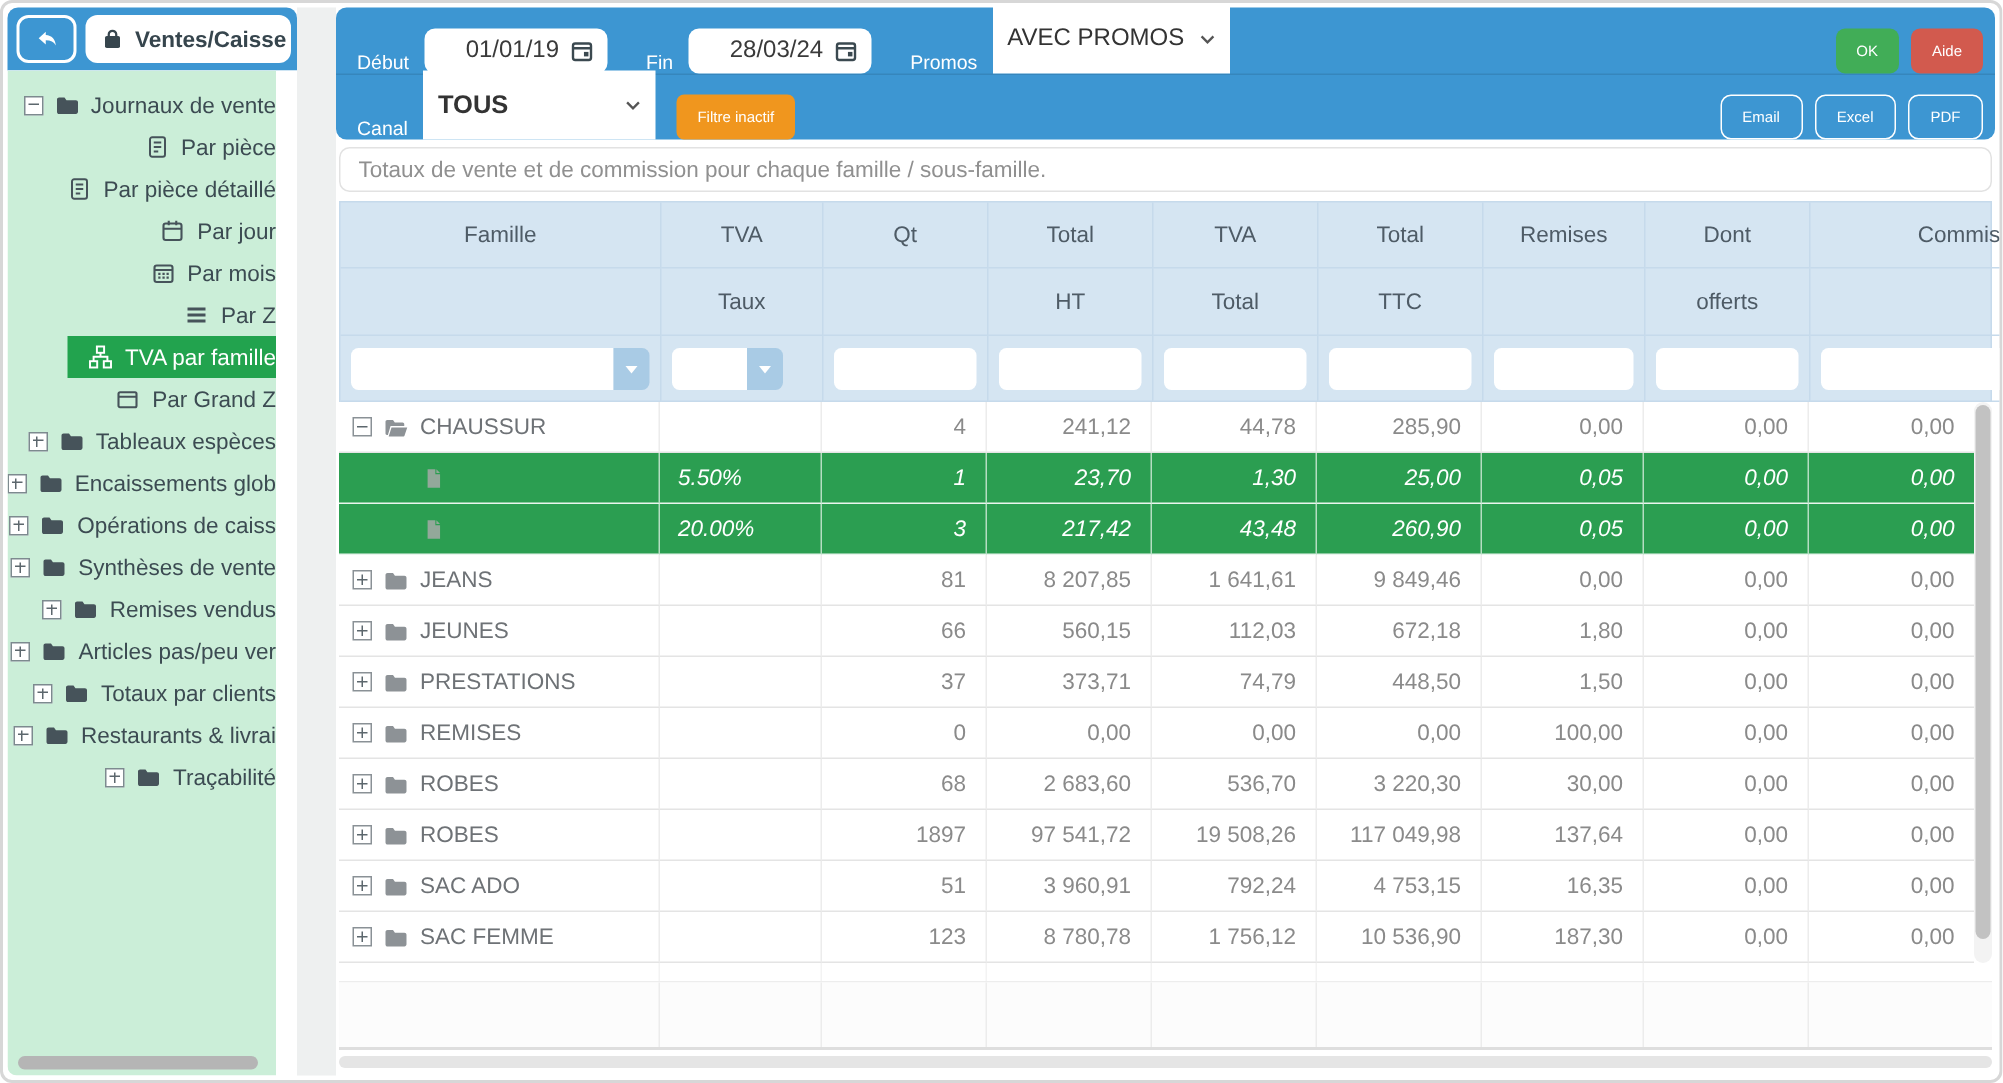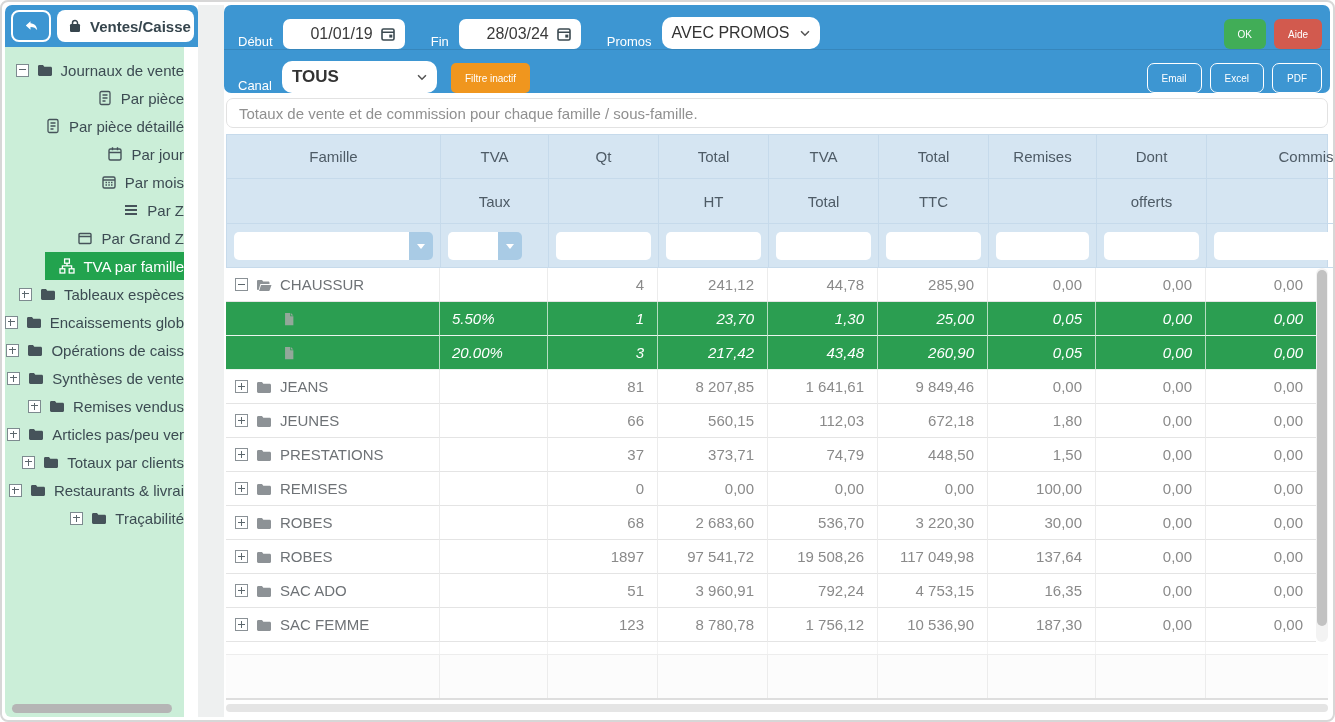--- a/index.html
+++ b/index.html
@@ -50,21 +50,21 @@
   .toolbar{background:var(--blue);border-radius:7px;flex:none;}
   .tb-row{height:44px;display:flex;align-items:flex-end;padding:0 8px 0 14px;gap:8px;}
   .tb-row+.tb-row{border-top:1px solid rgba(0,0,0,0.10);}
   .tb-label{color:#fff;font-size:13px;margin-right:2px;flex:none;}
   .ml18{margin-left:18px;}
   .date-box{background:#fff;border-radius:7px;height:30px;display:flex;align-items:center;
             padding:0 9px 0 10px;gap:7px;cursor:text;flex:none;}
   .date-input{border:none;outline:none;width:80px;text-align:right;font-size:16px;color:#3a3a3a;
               font-family:inherit;background:transparent;padding:0;}
   .date-box .ic{color:#3b4950;}
-  .selbox{background:#fff;border-radius:10px;height:32px;display:flex;align-items:center;
+  .selbox{background:#fff;border-radius:0;height:46px;display:flex;align-items:center;
           padding:0 8px 0 10px;color:#333;font-size:16px;cursor:pointer;flex:none;}
   .selbox .chev{margin-left:auto;color:#555;}
   .sel-promos{width:158px;}
   .sel-canal{width:155px;font-size:17px;font-weight:bold;}
   .btn{height:30px;border-radius:6px;color:#fff;font-size:10px;display:flex;align-items:center;
        padding:0 14px;cursor:pointer;flex:none;border:none;font-family:inherit;}
   .btn-ok{background:var(--ok);margin-left:auto;}
   .btn-aide{background:var(--red);}
   .btn-filtre{background:var(--orange);margin-left:6px;border-radius:5px;}
   .btn-outline{background:transparent;border:1px solid #fff;border-radius:7px;}
@@ -240,31 +240,31 @@
               <use href="#i-calgrid"></use>
             </svg>
           <span>Par mois</span>
         </div>
         <div class="titem t-child">
           <svg class="ic">
               <use href="#i-lines"></use>
             </svg>
           <span>Par Z</span>
         </div>
+        <div class="titem t-selected">
+          <svg class="ic">
+              <use href="#i-sitemap"></use>
+            </svg>
+          <span>TVA par famille</span>
+        </div>
         <div class="titem t-child">
           <svg class="ic">
               <use href="#i-box"></use>
             </svg>
           <span>Par Grand Z</span>
-        </div>
-        <div class="titem t-selected">
-          <svg class="ic">
-              <use href="#i-sitemap"></use>
-            </svg>
-          <span>TVA par famille</span>
         </div>
         <div class="titem t-folder">
           <span class="exp exp-plus exp-sb"></span>
           <svg class="ic">
               <use href="#i-folder"></use>
             </svg>
           <span>Tableaux espèces</span>
         </div>
         <div class="titem t-folder">
           <span class="exp exp-plus exp-sb"></span>

